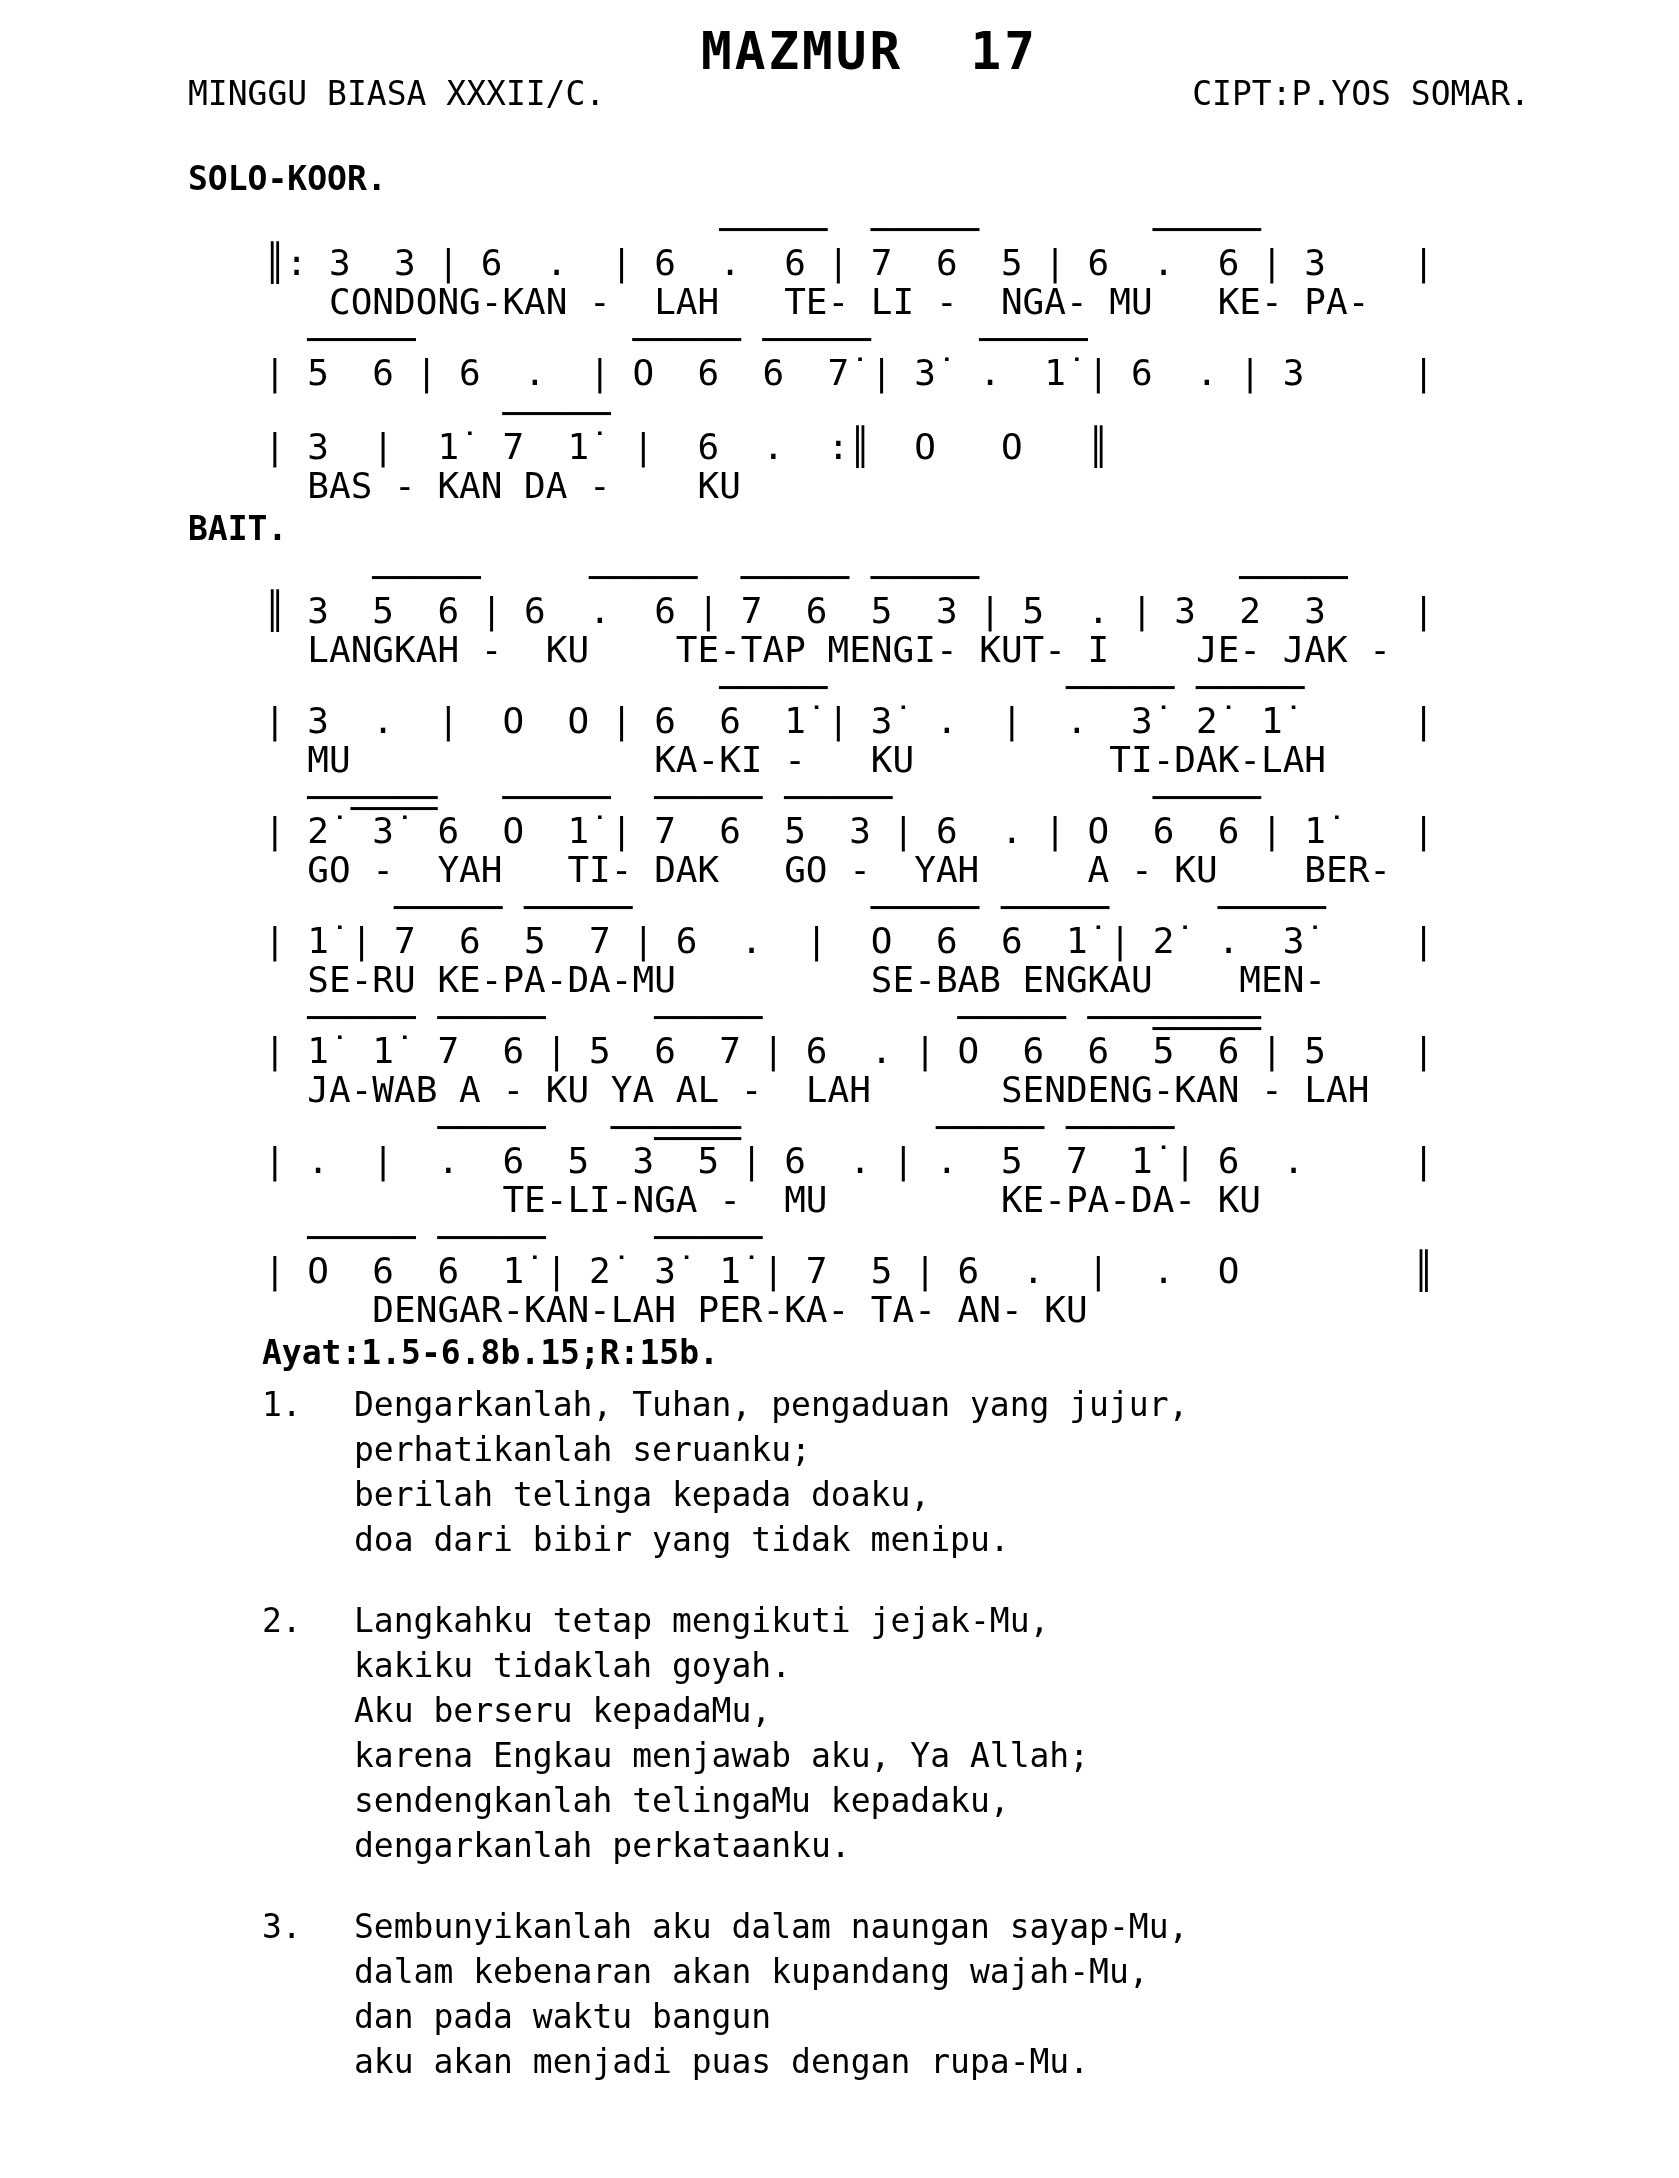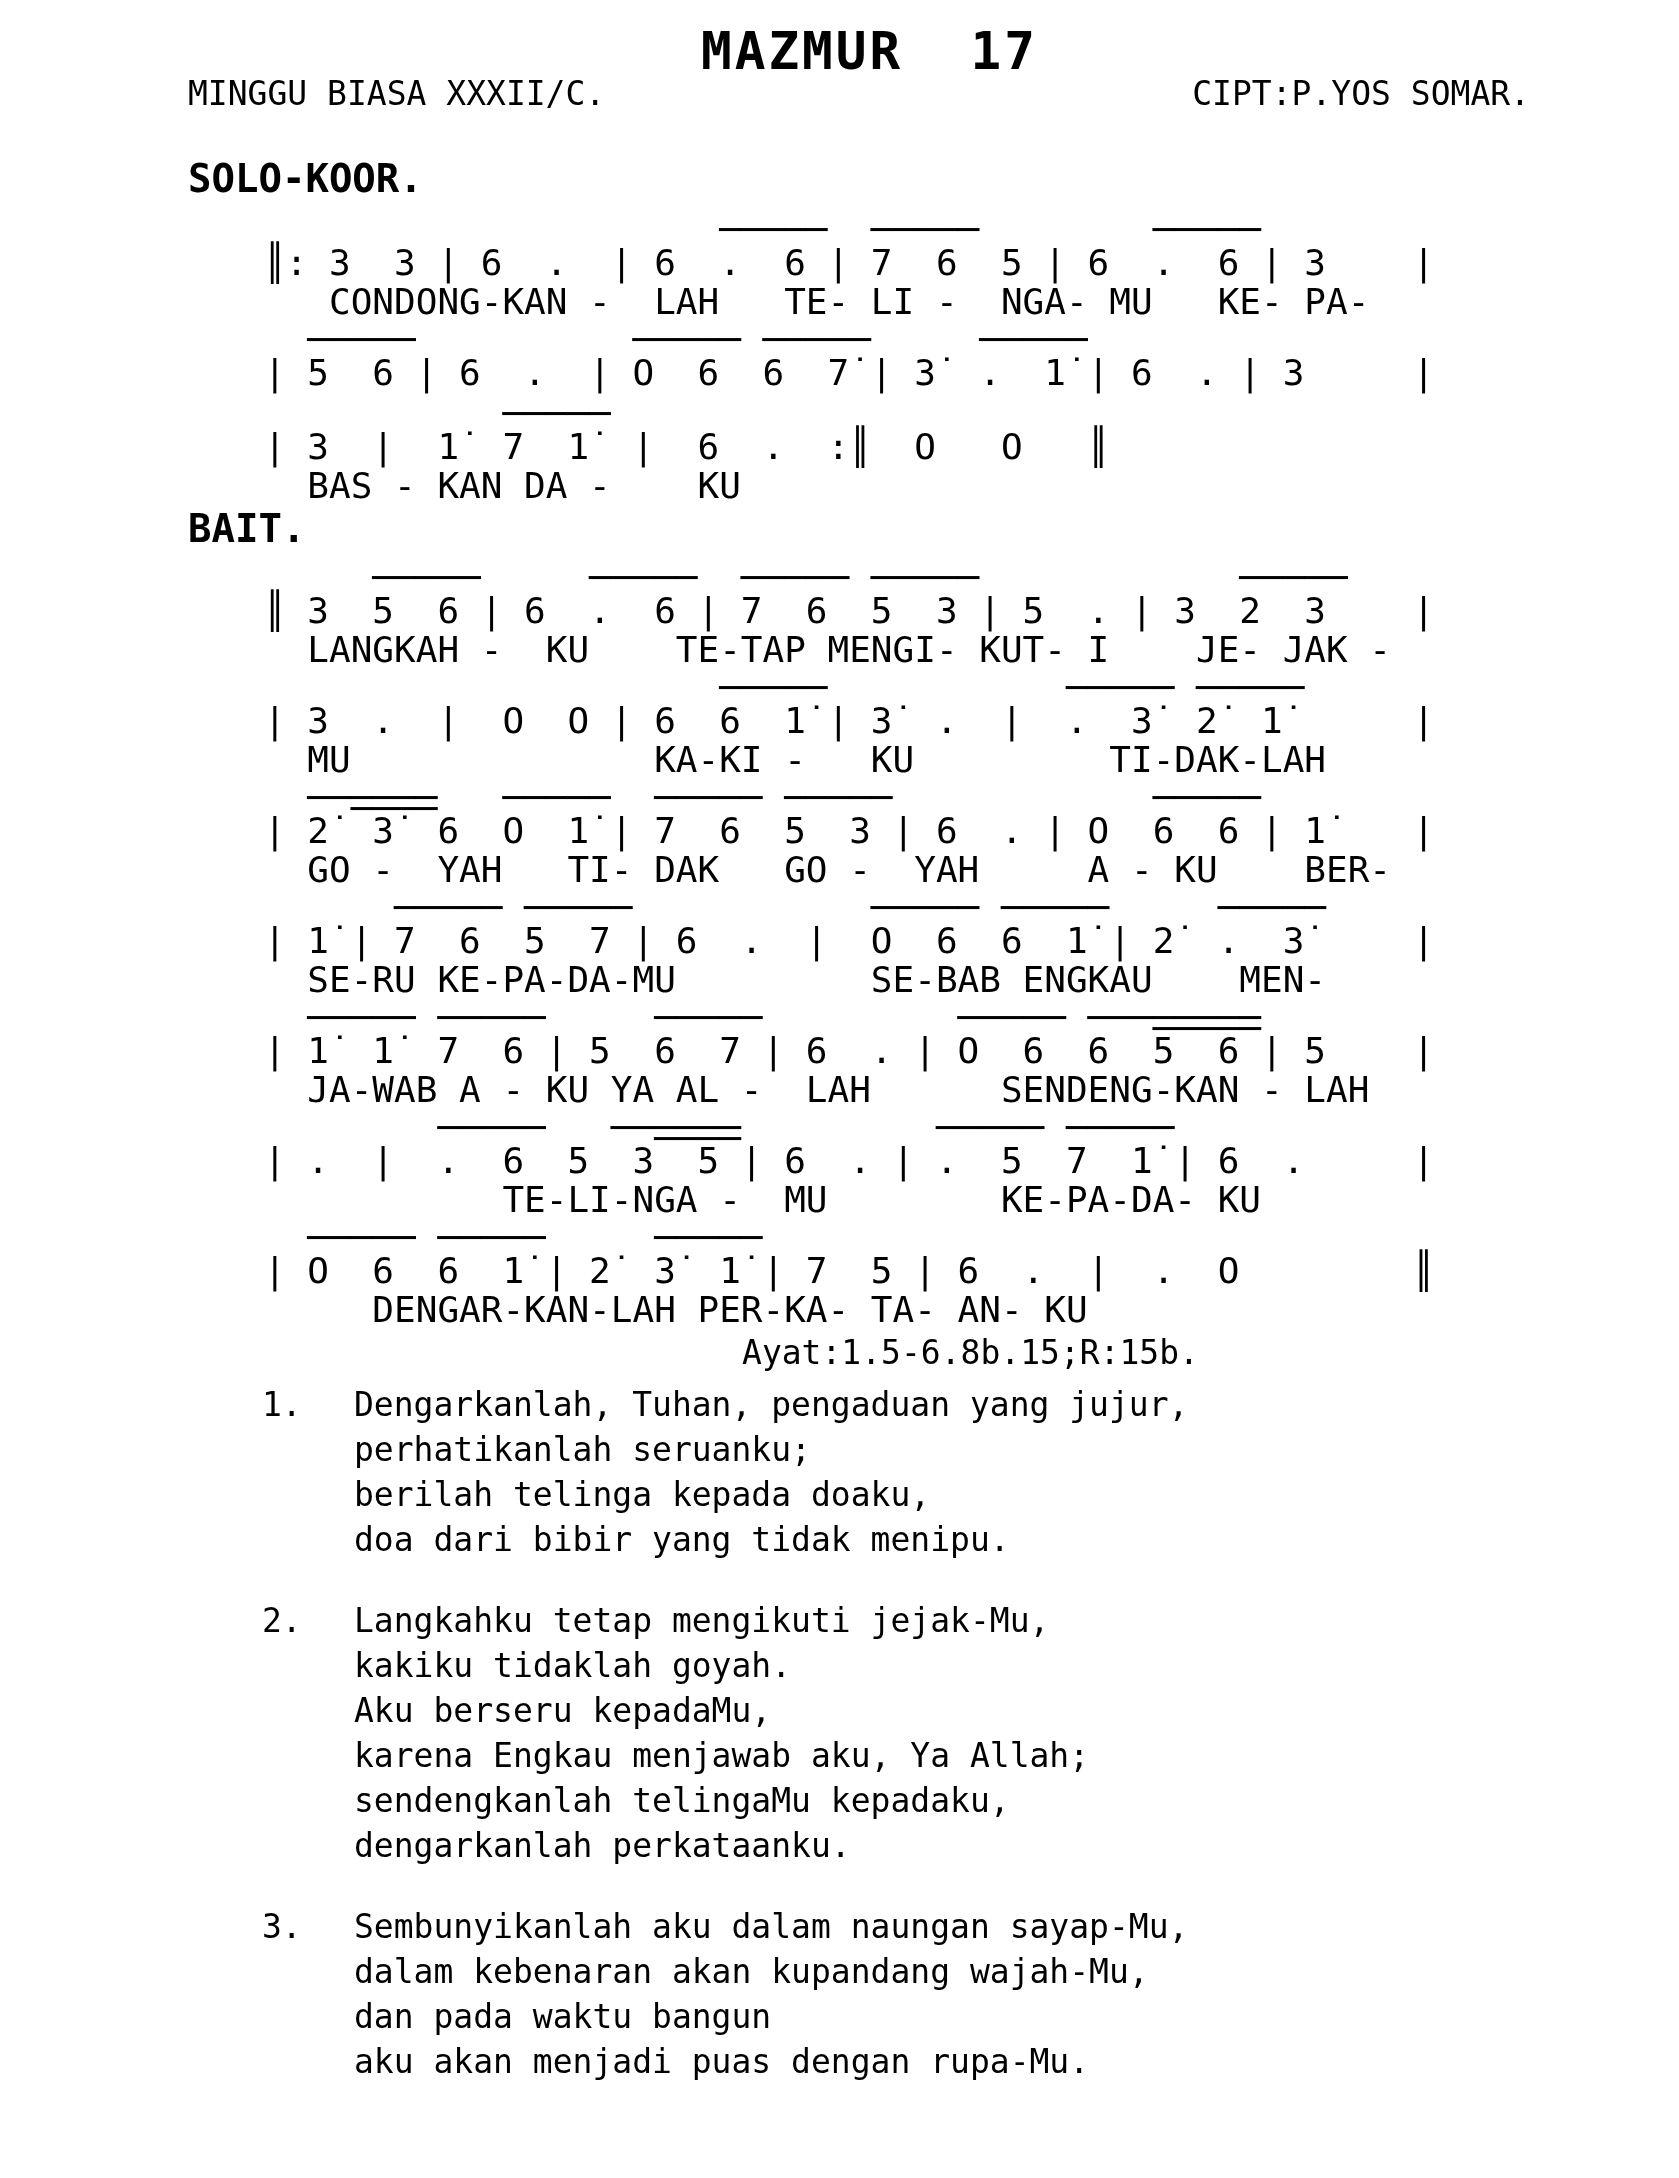--- a/index.html
+++ b/index.html
@@ -10,37 +10,37 @@
   }
   .title{
     text-align:center;padding-left:50px;font-size:51px;line-height:51px;
     font-weight:bold;letter-spacing:3px;white-space:pre;margin-left:10px;
   }
   .meta-row{
     display:flex;justify-content:space-between;
     padding:0 149px 0 188px;font-size:33px;line-height:34px;font-weight:normal;white-space:pre;
   }
   .section-label{
-    padding-left:188px;font-size:39px;line-height:34px;font-weight:bold;white-space:pre;
+    padding-left:188px;font-size:33px;line-height:34px;font-weight:bold;white-space:pre;
   }
   .label-solo{margin-top:51px;}
   .label-bait{margin-top:6px;}
   .score{padding-left:264px;}
   .score-solo{margin-top:22px;}
   .score-bait{margin-top:20px;}
   .system{position:relative;margin-bottom:8px;}
   .system pre{
     margin:0;font-family:"DejaVu Sans Mono",monospace;font-size:36px;white-space:pre;
   }
   pre.marks{line-height:24px;height:24px;}
   pre.marks2{position:absolute;top:11px;left:0;line-height:24px;height:24px;}
   pre.notes{line-height:42px;height:42px;}
   pre.lyrics{line-height:36px;height:36px;}
   .ayat-heading{
-    padding-left:262px;margin-top:8px;font-size:33px;line-height:34px;font-weight:normal;white-space:pre;text-align:center;
+    padding-left:262px;margin-top:8px;font-size:33px;line-height:34px;font-weight:bold;white-space:pre;
   }
   .verses{padding-left:262px;margin-top:12px;font-size:33px;}
   .verse{display:flex;margin-bottom:36px;}
   .verse-num{width:92px;flex:none;line-height:45px;white-space:pre;}
   .verse-lines div{line-height:45px;white-space:pre;}
 </style>
 </head>
 <body>
 
 <div class="page">

